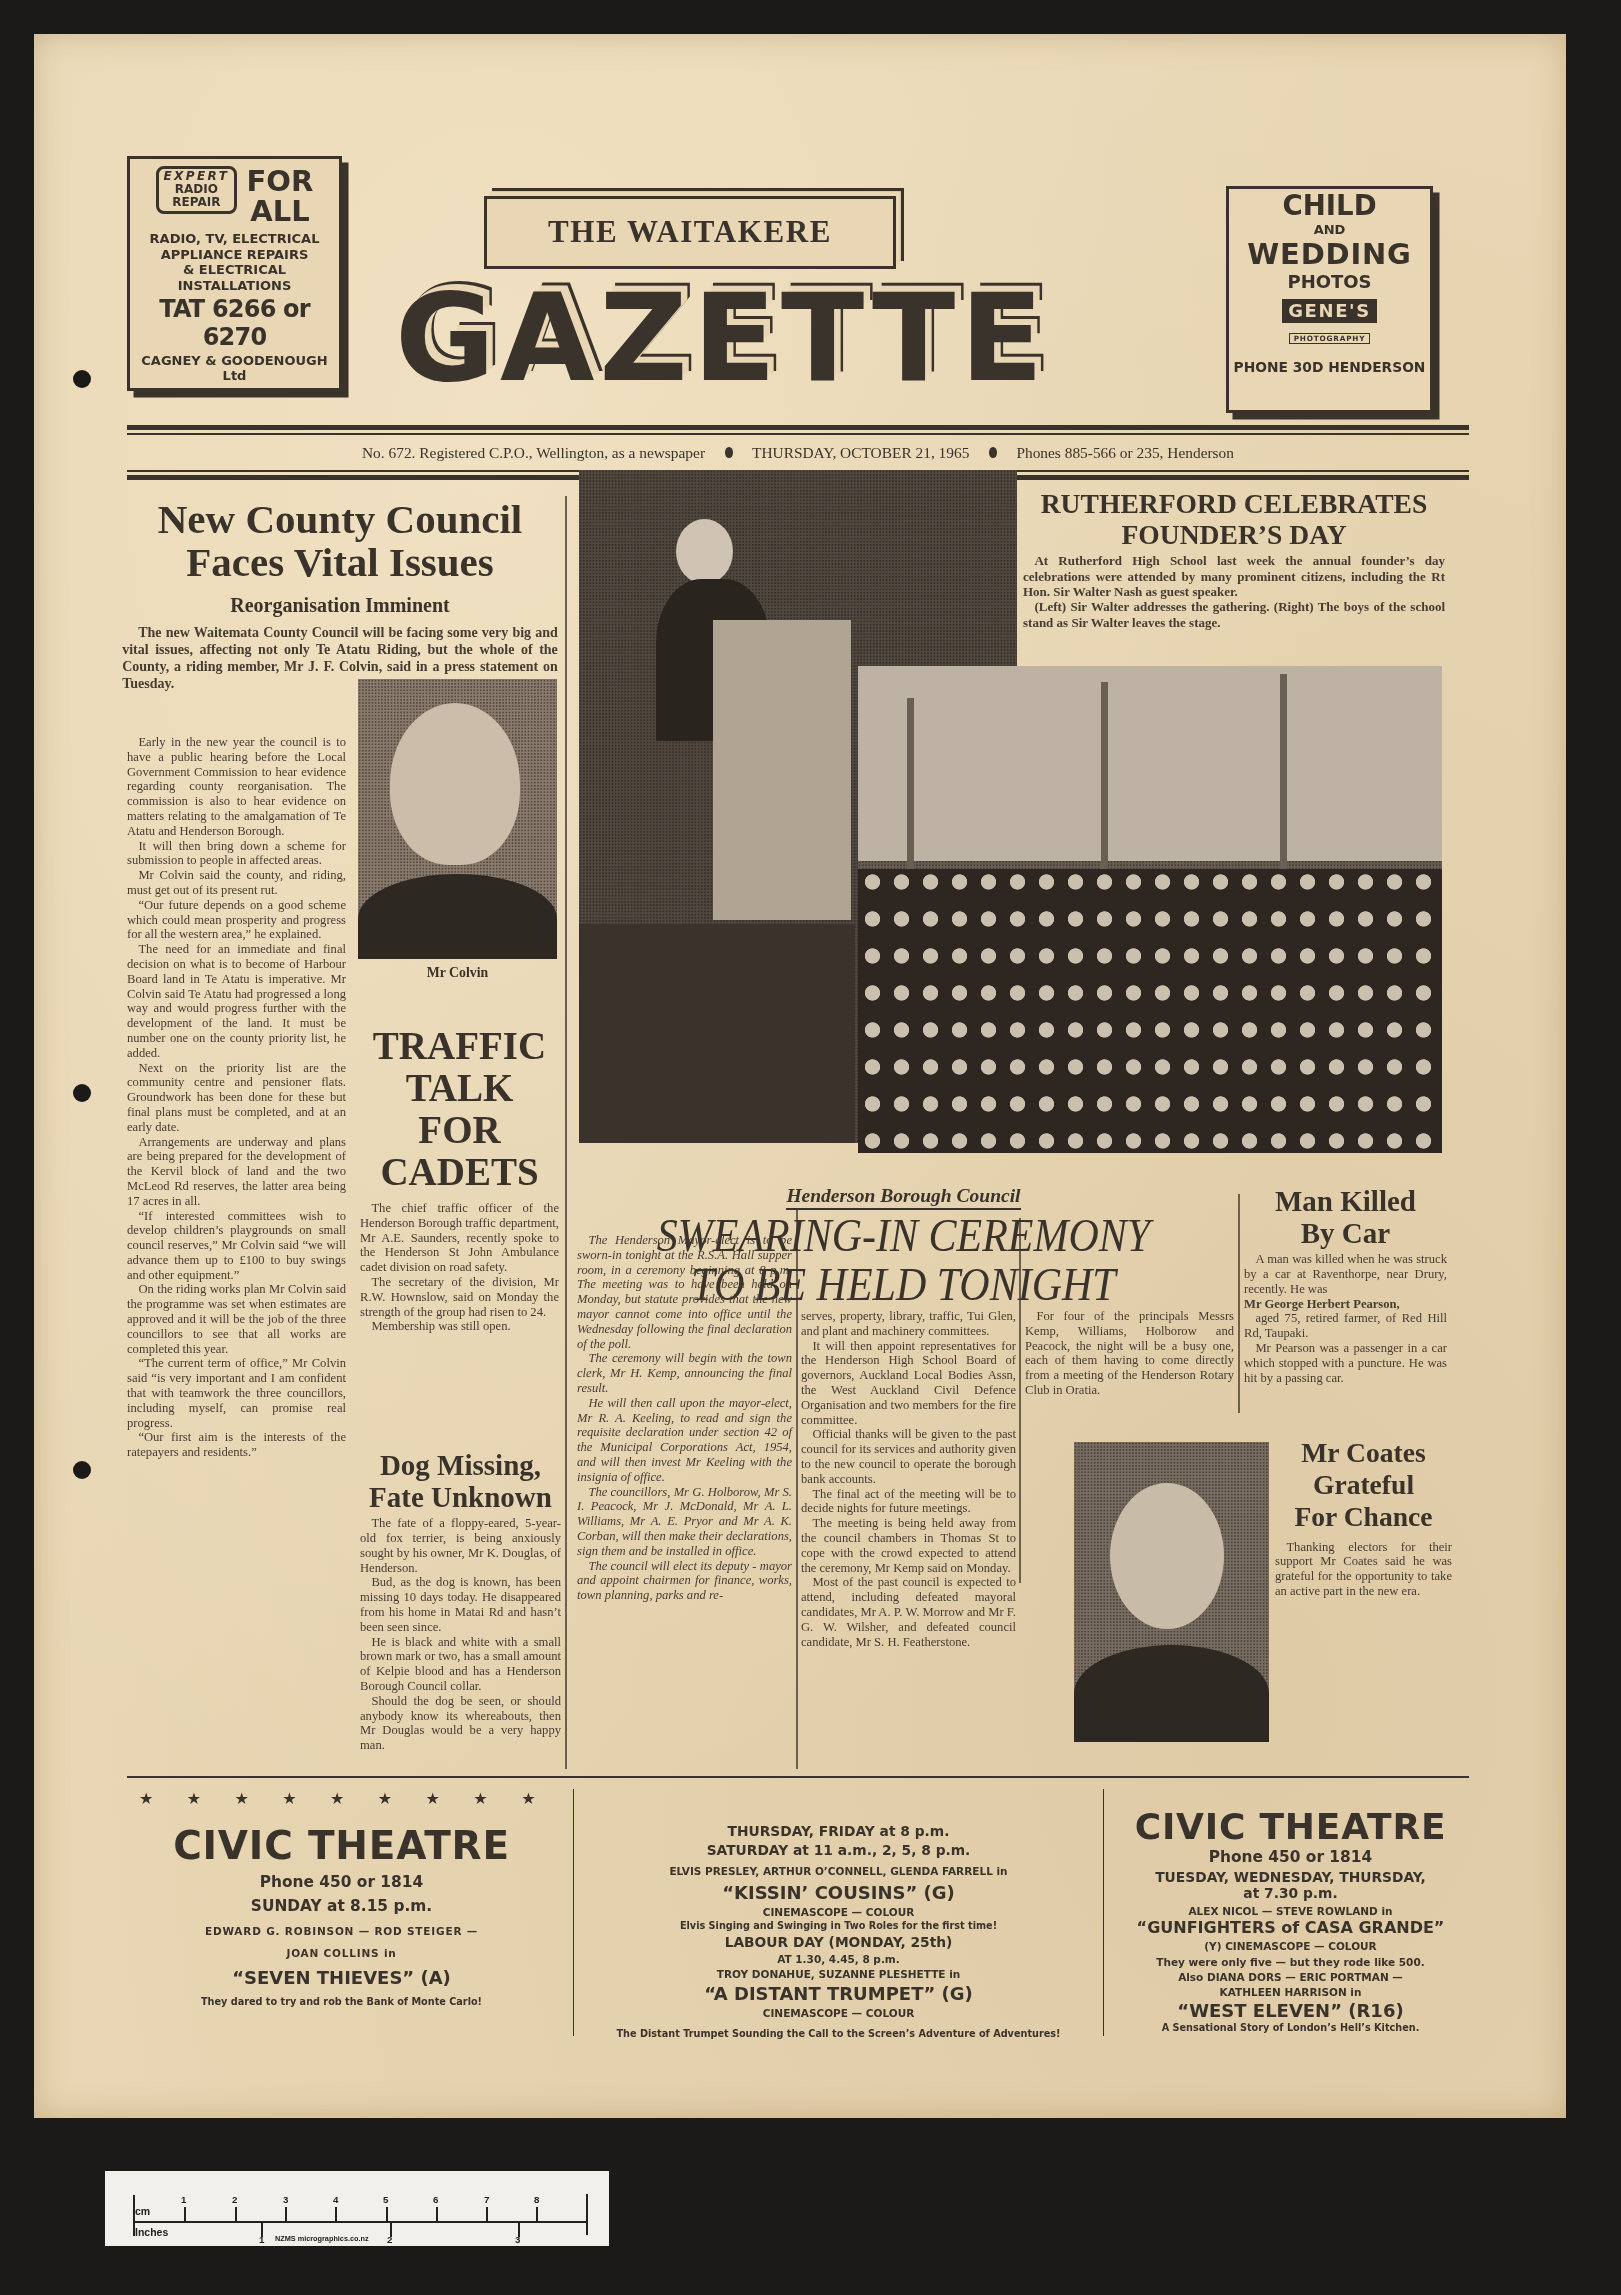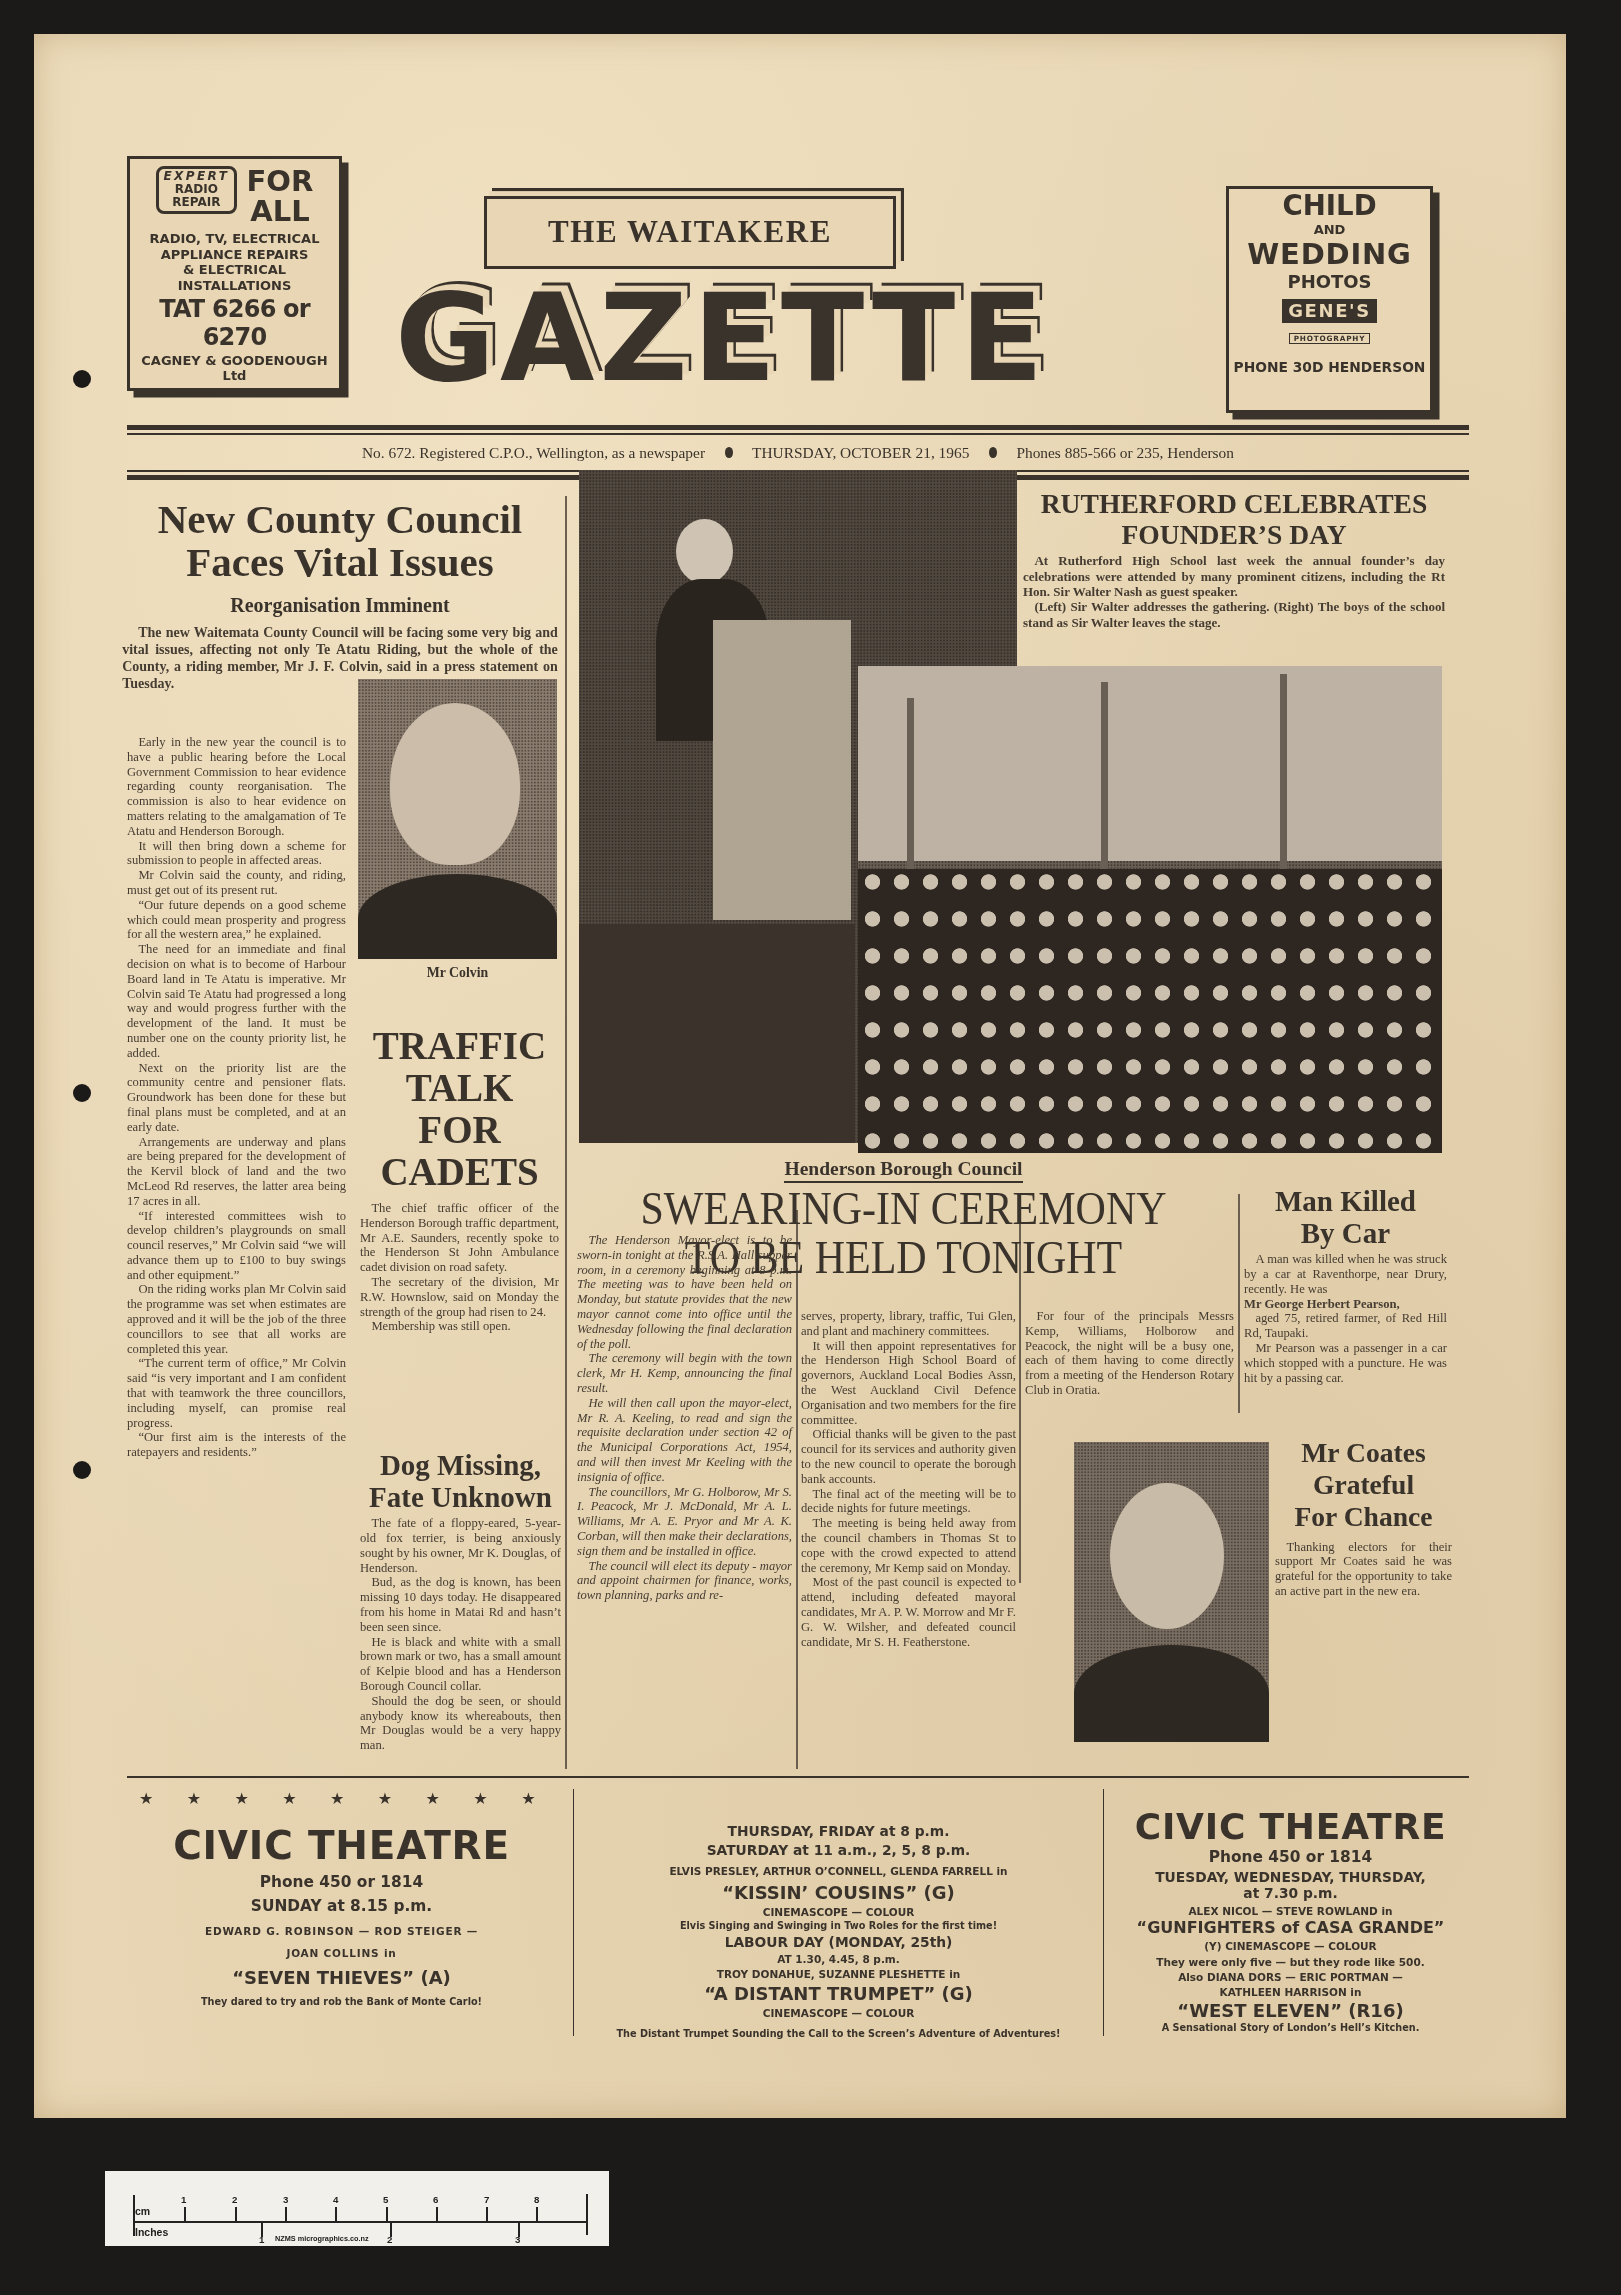--- a/index.html
+++ b/index.html
@@ -218,21 +218,21 @@
     <div class="h1" style="font-size:27.6px; line-height:31px">
       <div>RUTHERFORD CELEBRATES</div>
       <div>FOUNDER’S DAY</div>
     </div>
     <div class="lead body" style="font-size:13px; line-height:15.4px; margin-top:3.2px">
       <p>At Rutherford High School last week the annual founder’s day celebrations were attended by many prominent citizens, including the Rt Hon. Sir Walter Nash as guest speaker.</p>
       <p>(Left) Sir Walter addresses the gathering. (Right) The boys of the school stand as Sir Walter leaves the stage.</p>
     </div>
   </div>
 
-  <div class="abs" style="left:545px; top:1125px; width:649px;">
+  <div class="abs" style="left:545px; top:1152px; width:649px;font-style:italic;">
     <div class="h1" style="font-size:19.5px; font-weight:bold">
       <span style="border-bottom:2.4px solid #3a332b; padding-bottom:1.6px">Henderson Borough Council</span>
     </div>
     <div class="h1" style="font-size:42px; line-height:44px; margin-top:9.7px; font-weight:normal; transform:scaleY(1.1)">
       <div>SWEARING-IN  CEREMONY</div>
       <div>TO BE HELD TONIGHT</div>
     </div>
   </div>
   <div class="abs body" style="left:543px; top:1199px; width:215px;font-style:italic;">
     <p>The Henderson Mayor-elect is to be sworn-in tonight at the R.S.A. Hall supper room, in a ceremony beginning at 8 p.m. The meeting was to have been held on Monday, but statute provides that the new mayor cannot come into office until the Wednesday following the final declaration of the poll.</p>

